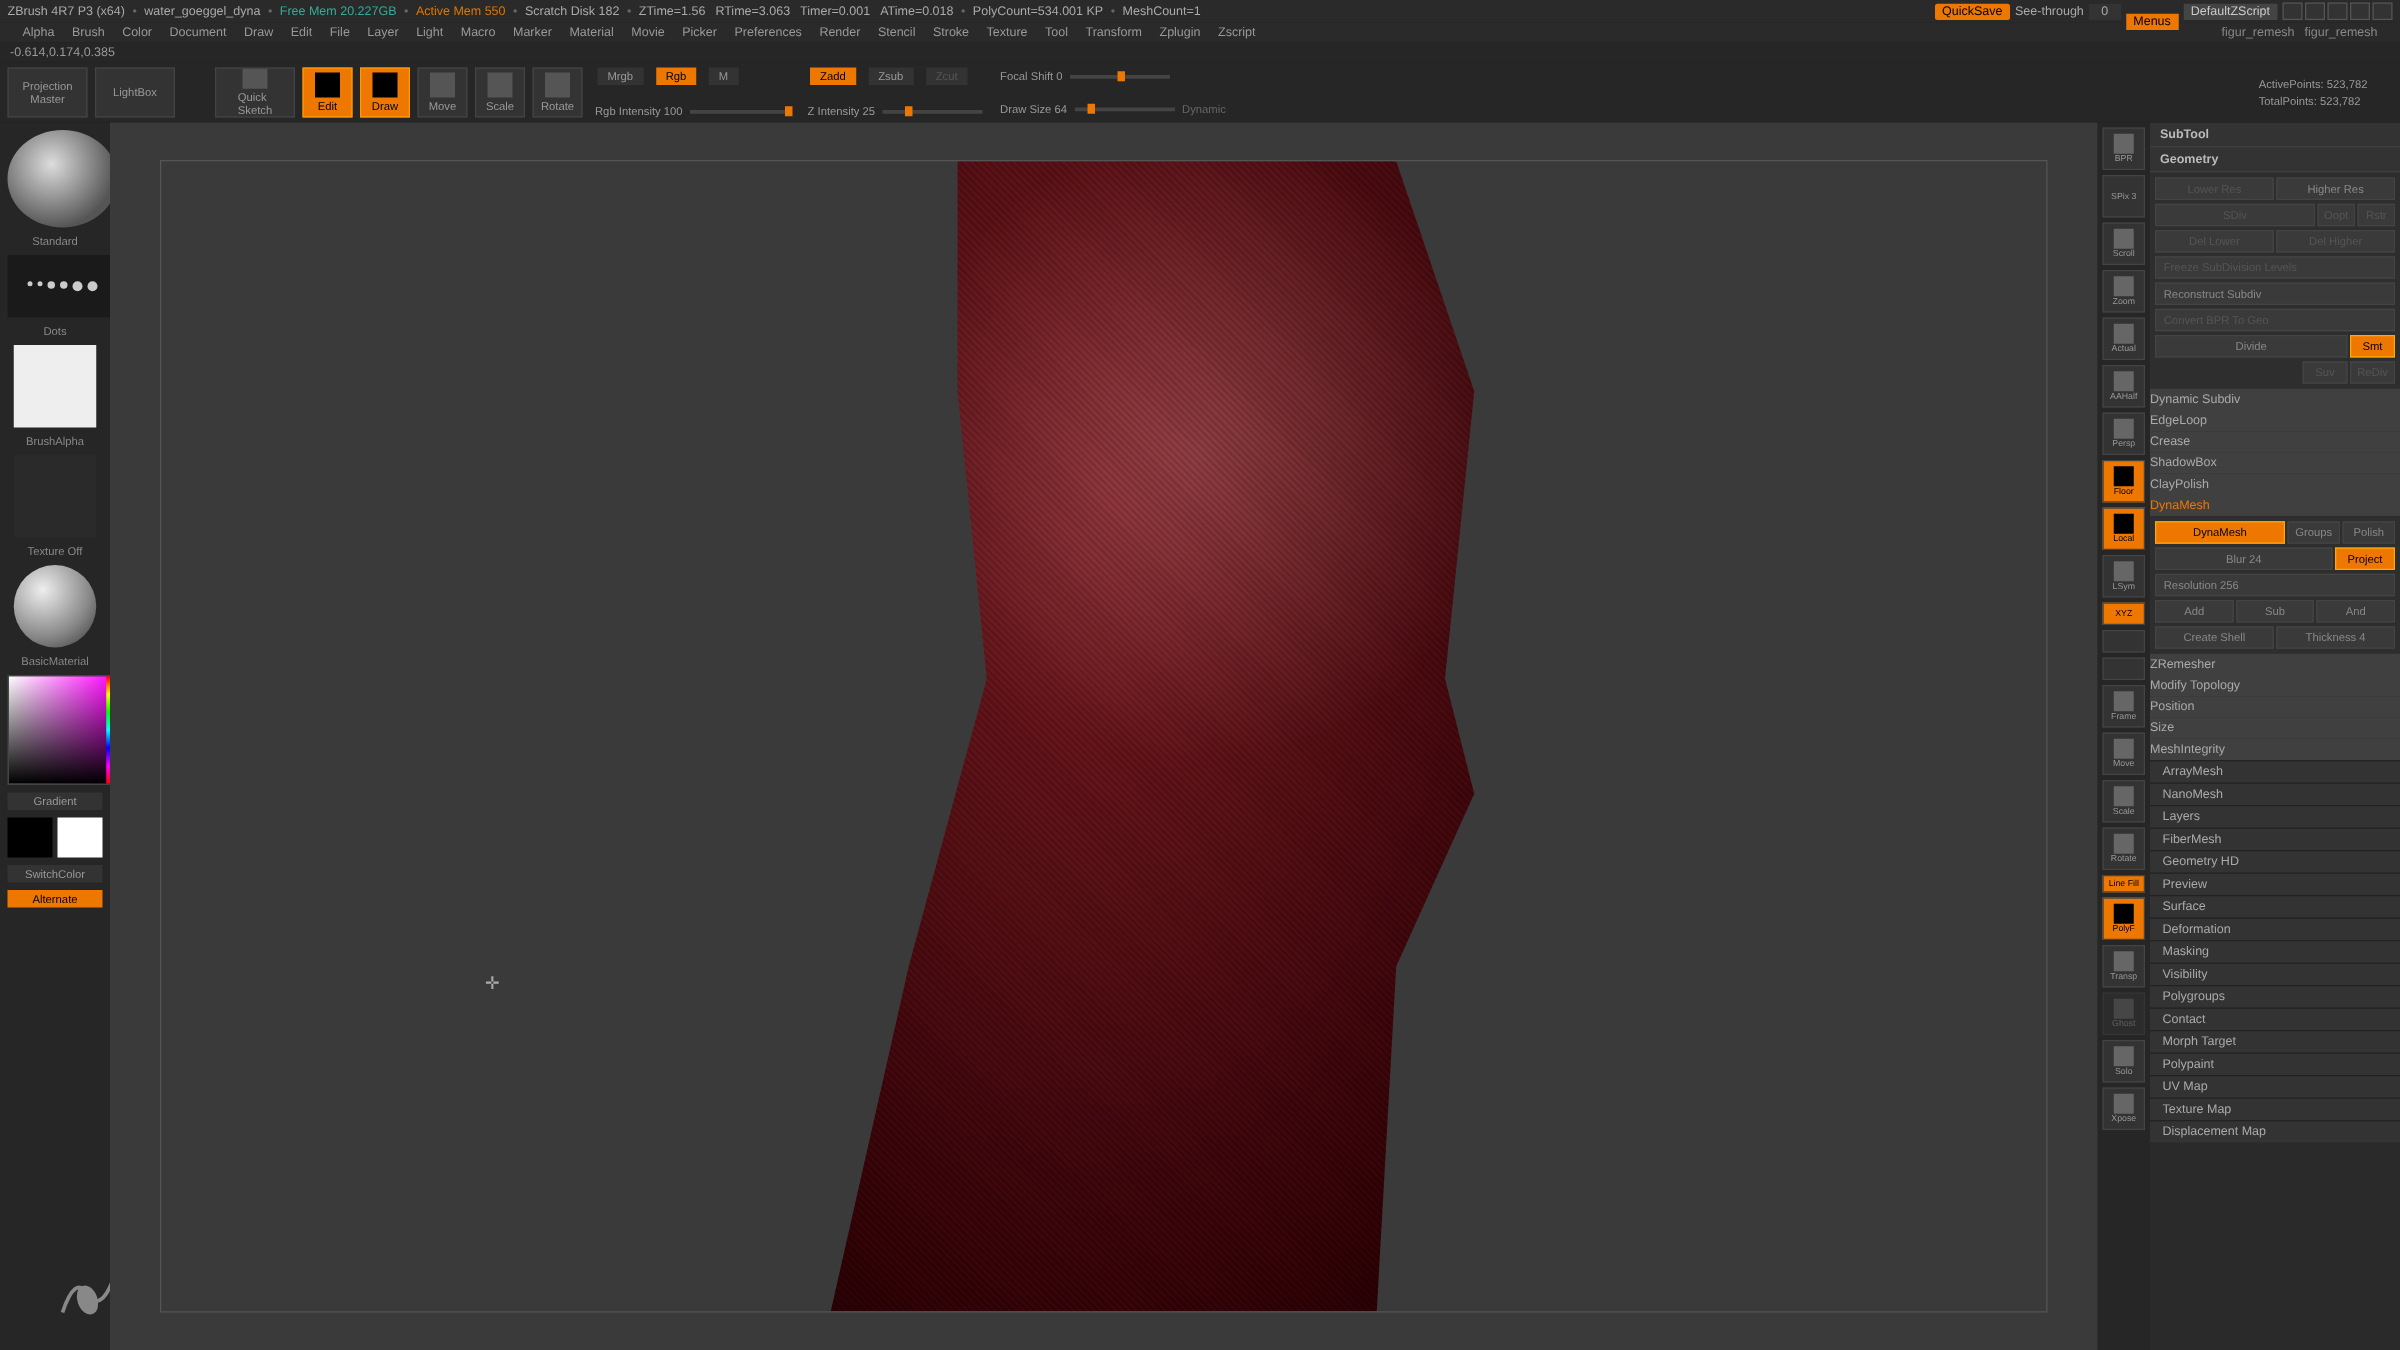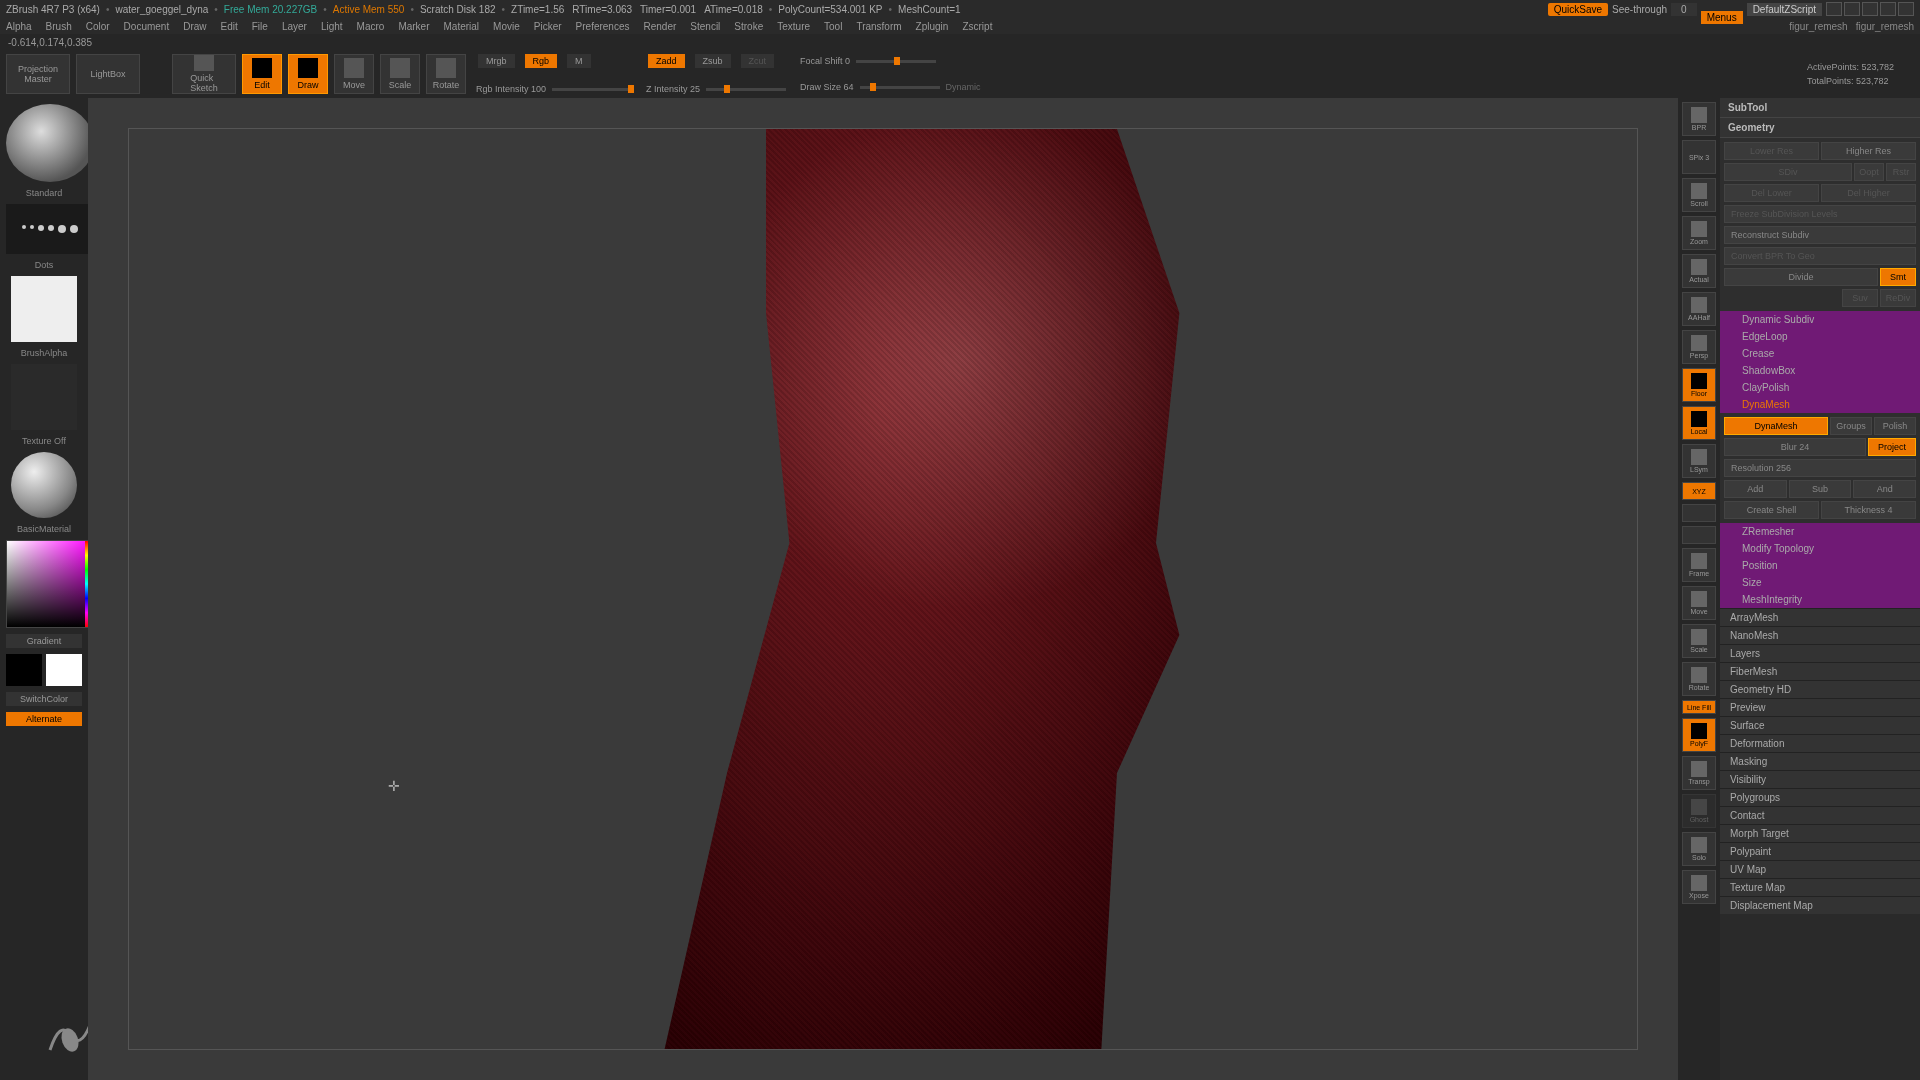--- a/index.html
+++ b/index.html
@@ -7,21 +7,21 @@
 .titlebar { background: #2a2a2a; height: 18px; display: flex; align-items: center; padding: 0 6px; font-size: 10px; color: #aaa; }
 .titlebar .sep { margin: 0 6px; color: #666; }
 .titlebar .free { color: #3a9; }
 .titlebar .active { color: #d70; }
 .titlebar .right { margin-left: auto; display: flex; gap: 4px; align-items: center; padding-left: 20px; }
 .btn-quick { background: #e70; color: #000; padding: 1px 6px; border-radius: 2px; }
 .btn-menu { background: #e70; color: #000; padding: 1px 6px; margin-top: 16px; }
 .btn-def { background: #444; color: #ccc; padding: 1px 6px; }
 .titlebar-icons { display: flex; gap: 2px; }
 .title-icon { width: 16px; height: 14px; background: #333; border: 1px solid #555; }
-.menubar { background: #2a2a2a; height: 16px; display: flex; align-items: center; padding: 0 6px; gap: 14px; font-size: 10px; color: #999; }
+.menubar { background: #2a2a2a; height: 16px; display: flex; align-items: center; padding: 0 18px; gap: 14px; font-size: 10px; color: #999; }
 .menubar span { cursor: pointer; }
 .breadcrumb { margin-left: auto; display: flex; gap: 8px; font-size: 10px; color: #888; }
 .coord { background: #262626; height: 16px; padding: 0 8px; font-size: 10px; color: #999; display: flex; align-items: center; }
 .toolbar { background: #262626; height: 48px; display: flex; align-items: center; padding: 0 6px; gap: 6px; }
 .tool-btn { display: flex; flex-direction: column; align-items: center; justify-content: center; min-width: 40px; height: 40px; background: #333; border: 1px solid #444; font-size: 9px; color: #999; cursor: pointer; }
 .tool-btn.wide { min-width: 64px; }
 .tool-btn.on { background: #e70; color: #000; border-color: #f90; }
 .tool-icon { width: 20px; height: 20px; background: #555; margin-bottom: 2px; }
 .tool-btn.on .tool-icon { background: #000; }
 .tool-chip { padding: 2px 8px; background: #333; color: #999; font-size: 9px; margin: 0 2px; }
@@ -53,21 +53,21 @@
 .canvas-frame { position: absolute; inset: 30px 40px; border: 1px solid #555; }
 .sculpt { width: 780px; height: 920px; background: radial-gradient(ellipse at 50% 30%, #7a2e33, #4a1c20 60%, #2a1214); clip-path: polygon(35% 0, 80% 0, 88% 20%, 85% 45%, 88% 55%, 80% 70%, 78% 100%, 22% 100%, 30% 70%, 38% 45%, 35% 20%); filter: contrast(1.2); position: relative; }
 .sculpt::before { content: ''; position: absolute; inset: 0; background: repeating-linear-gradient(45deg, rgba(0,0,0,0.1) 0 2px, transparent 2px 4px), radial-gradient(circle at 60% 25%, rgba(255,200,200,0.2), transparent 30%); }
 .right-icon-strip { width: 42px; background: #262626; display: flex; flex-direction: column; gap: 4px; padding: 4px; }
 .r-icon { width: 34px; height: 34px; background: #333; border: 1px solid #444; display: flex; flex-direction: column; align-items: center; justify-content: center; font-size: 7px; color: #999; cursor: pointer; }
 .r-icon.on { background: #e70; color: #000; }
 .r-icon .ico { width: 16px; height: 16px; background: #666; margin-bottom: 1px; }
 .r-icon.on .ico { background: #000; }
 .right-panel { width: 200px; background: #2a2a2a; display: flex; flex-direction: column; font-size: 10px; overflow-y: auto; }
 .panel-header { background: #333; padding: 4px 8px; color: #bbb; font-weight: bold; border-bottom: 1px solid #444; }
-.sub-header { background: #701a75; padding: 3px 22px; color: #aaa; cursor: pointer; }
+.sub-header { background: #404040; padding: 3px 0; color: #aaa; cursor: pointer; }
 .sub-body { background: #2e2e2e; padding: 4px; display: flex; flex-direction: column; gap: 3px; }
 .row { display: flex; gap: 2px; }
 .pbtn { flex: 1; background: #3a3a3a; color: #888; padding: 3px 4px; font-size: 9px; text-align: center; cursor: pointer; border: 1px solid #444; }
 .pbtn.on { background: #e70; color: #000; border-color: #fa0; }
 .pbtn.dim { color: #555; }
 .pbtn.wide { text-align: left; padding-left: 6px; }
 .accordion { background: #333; padding: 3px 10px; color: #aaa; border-top: 1px solid #222; cursor: pointer; font-size: 10px; }
 .fly { position: absolute; left: 40px; bottom: 20px; width: 60px; height: 50px; }
 .fly svg { width: 100%; height: 100%; }
 .cursor-cross { position: absolute; left: 300px; top: 680px; color: #aaa; font-size: 14px; }

